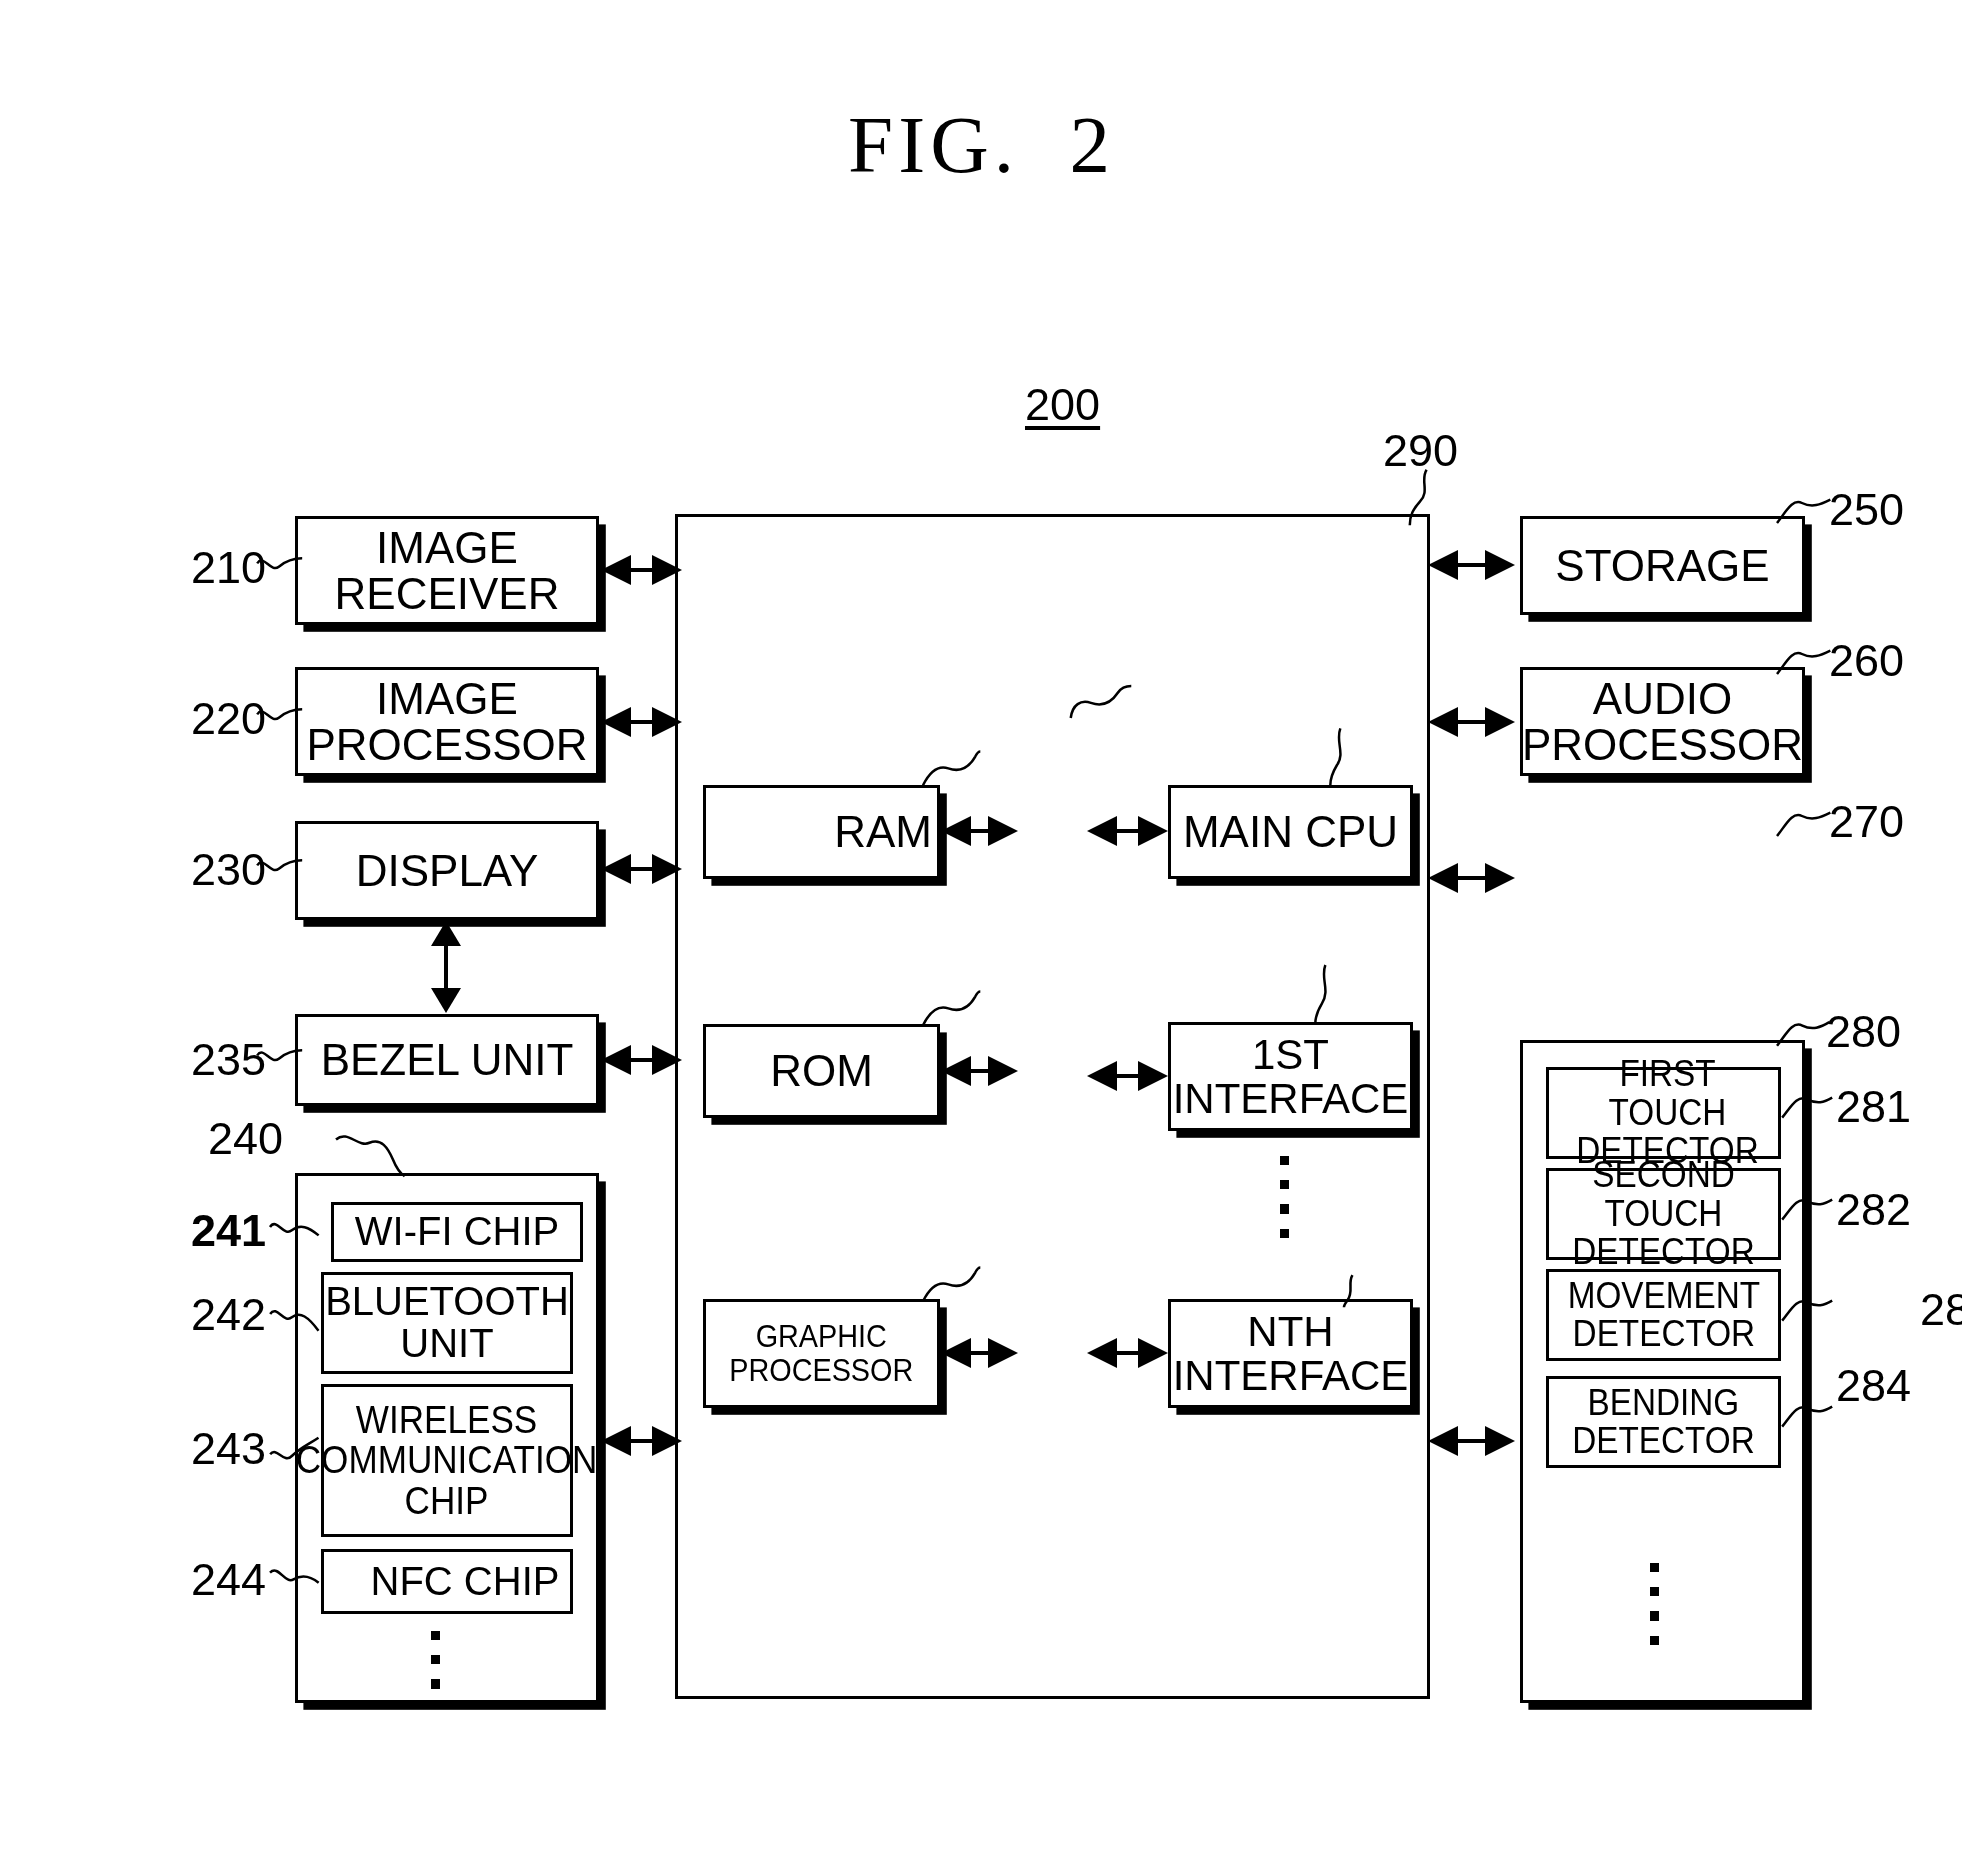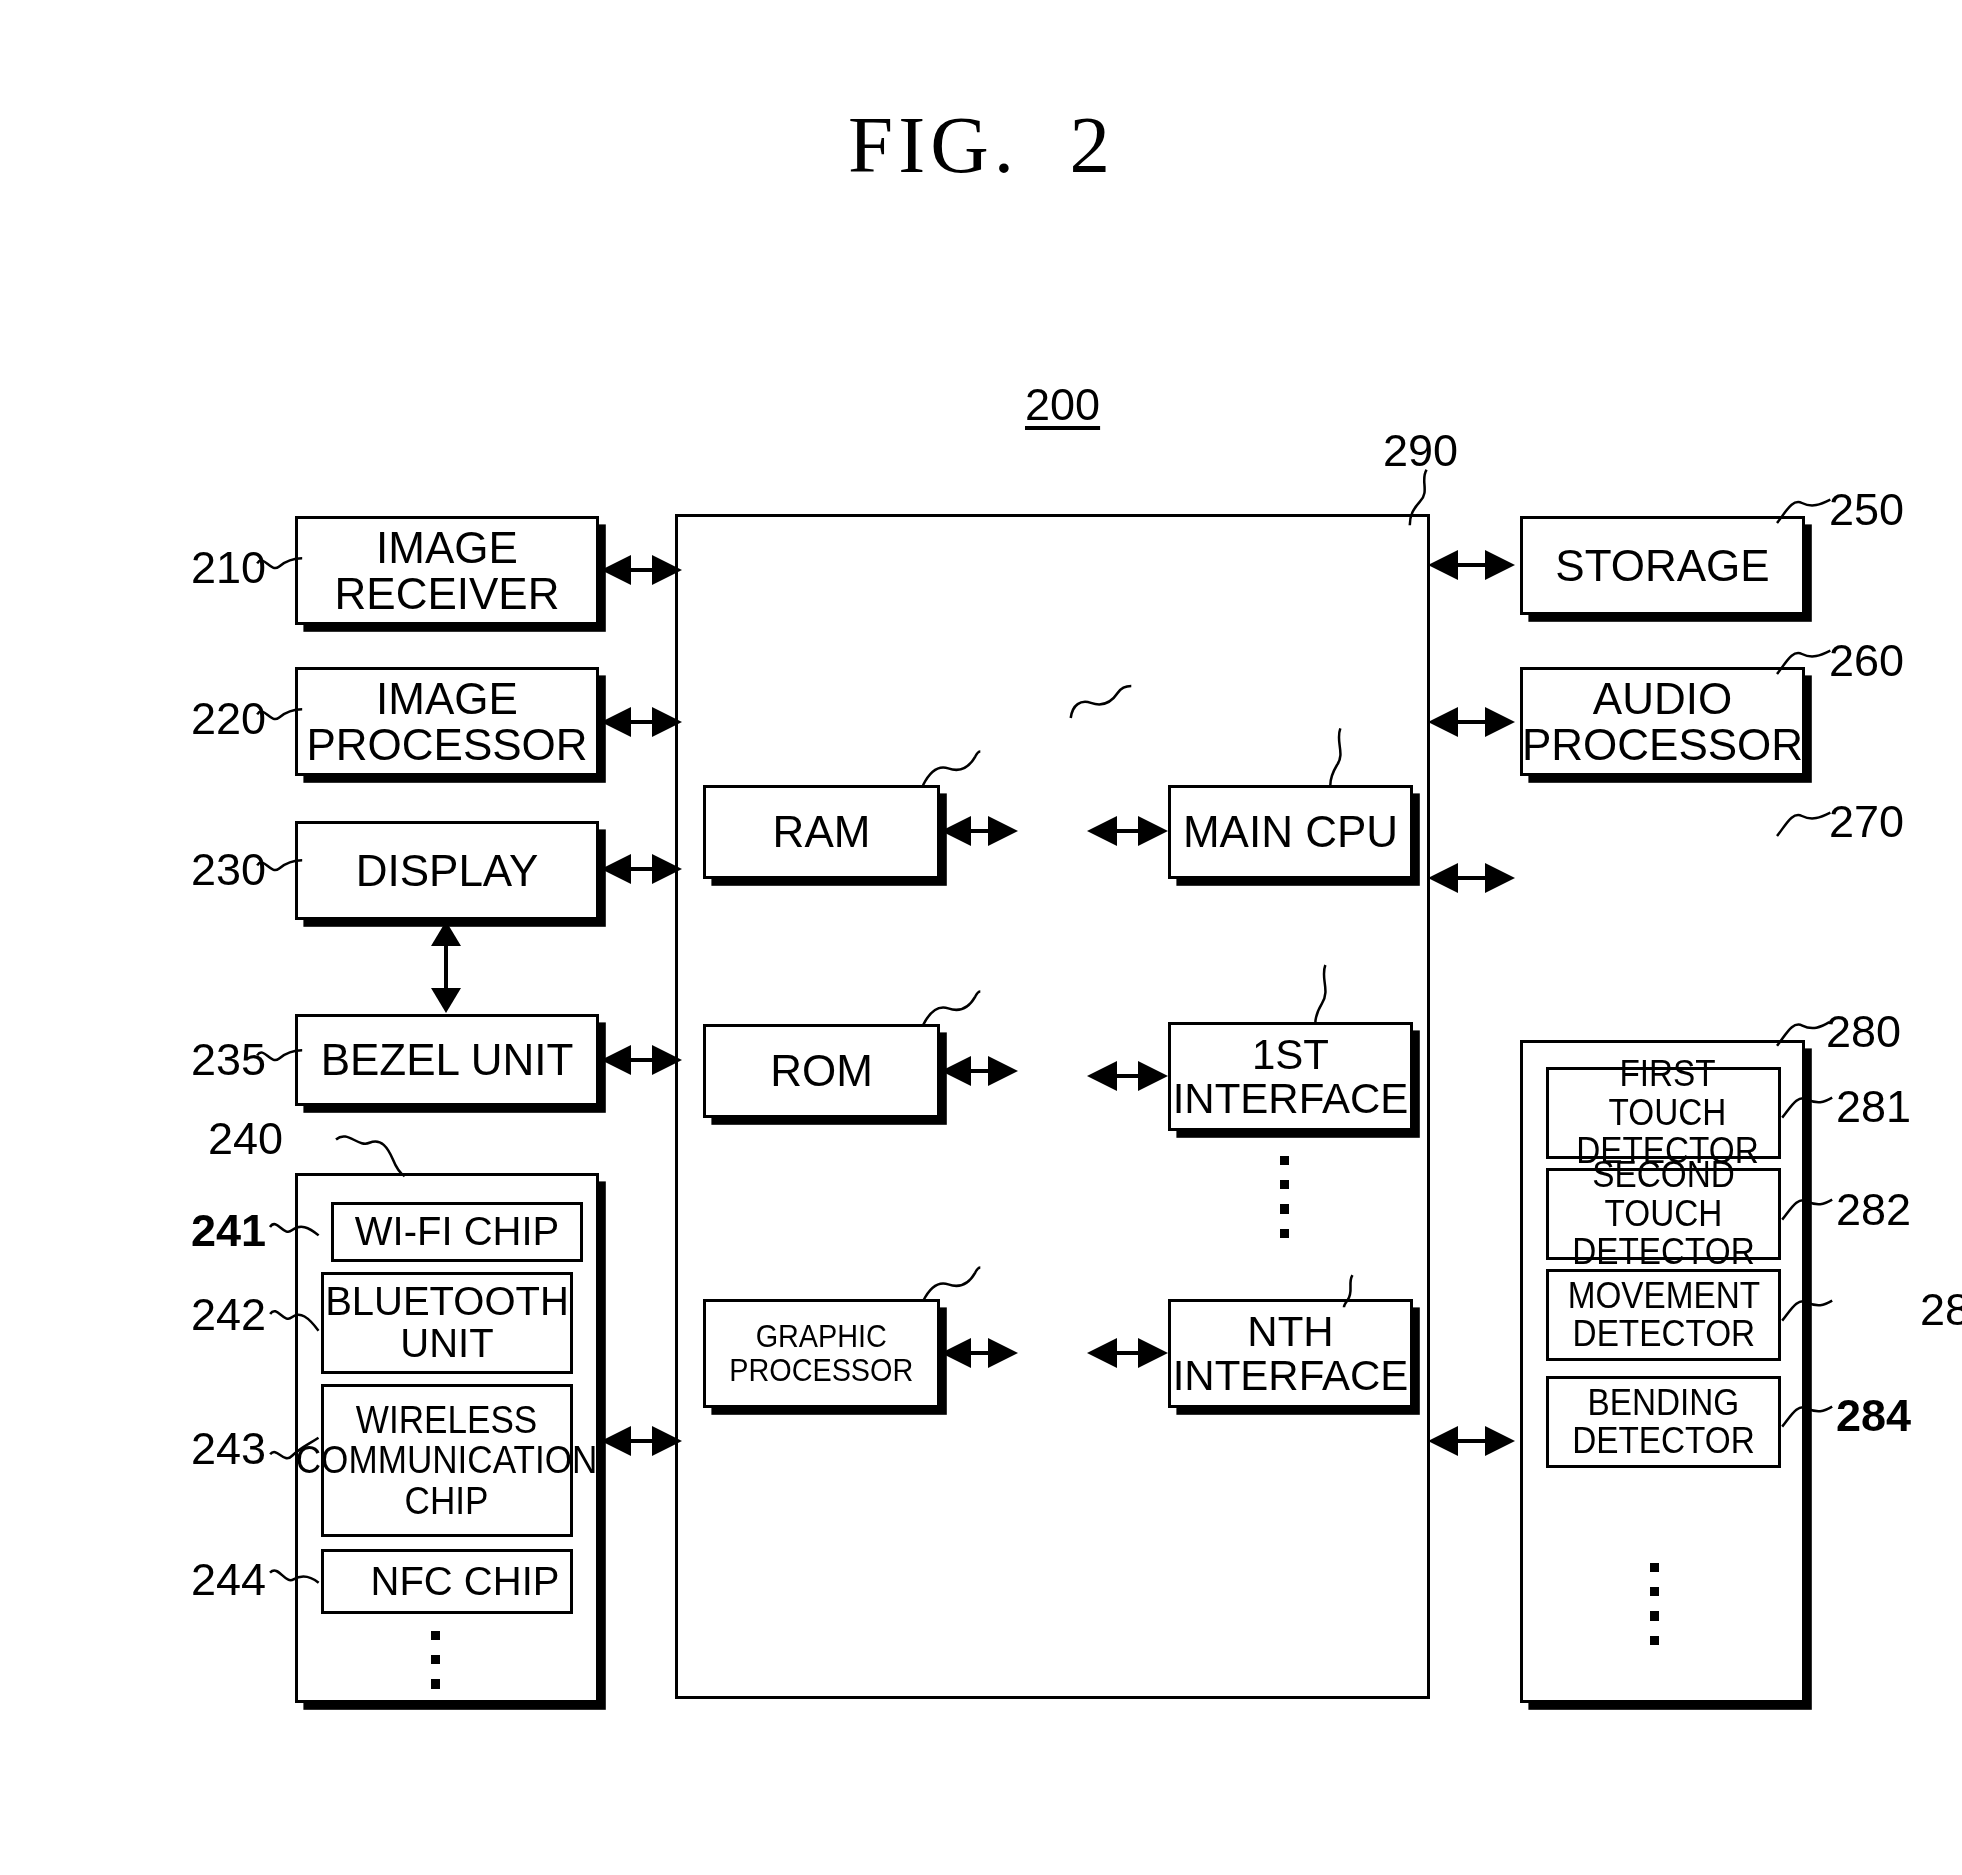--- a/index.html
+++ b/index.html
@@ -300,21 +300,21 @@
       <i></i>
       <i></i>
   </div>
 
   <div class="harrow" style="left:601px; top:1426px; width:81px;">
     <span class="hl"></span>
       <span class="shaft"></span>
       <span class="hr"></span>
   </div>
 
-  <div class="box shadow" style="left:703px; top:785px; width:237px; height:94px;">
+  <div class="box shadow" style="left:703px; top:785px; width:237px; height:94px;justify-content:flex-end;">
     <span class="lbl">RAM</span>
   </div>
   <div class="ref" style="left:978px; top:740px;">291</div>
   <div class="leader" style="left:923px; top:748px; width:59px; height:39px;">
     <svg width="59" height="39" viewBox="0 0 70 46">
       <path d="M 0 44 C 8 28, 18 20, 30 24 C 44 29, 54 24, 62 10 C 64 6, 66 4, 68 4" fill="none" stroke="#000" stroke-width="3"></path>
     </svg>
   </div>
   <div class="harrow" style="left:941px; top:816px; width:77px;">
     <span class="hl"></span>
@@ -488,21 +488,21 @@
   <div class="leader" style="left:1782px; top:1294px; width:52px; height:35px;">
     <svg width="52" height="35" viewBox="0 0 62 42">
       <path d="M 0 32 C 10 20, 18 4, 30 10 C 42 16, 50 14, 60 8" fill="none" stroke="#000" stroke-width="3"></path>
     </svg>
   </div>
 
   <div class="box thin" style="left:1546px; top:1376px; width:235px; height:92px; font-size:37px;">
     <span class="lbl cond">BENDING
 DETECTOR</span>
   </div>
-  <div class="ref" style="left:1836px; top:1393px;font-weight:bold;">284</div>
+  <div class="ref" style="left:1836px; top:1363px;">284</div>
   <div class="leader" style="left:1782px; top:1400px; width:52px; height:35px;">
     <svg width="52" height="35" viewBox="0 0 62 42">
       <path d="M 0 32 C 10 20, 18 4, 30 10 C 42 16, 50 14, 60 8" fill="none" stroke="#000" stroke-width="3"></path>
     </svg>
   </div>
 
   <div class="vdots" style="left:1650px; top:1563px;">
     <i></i>
       <i></i>
       <i></i>

